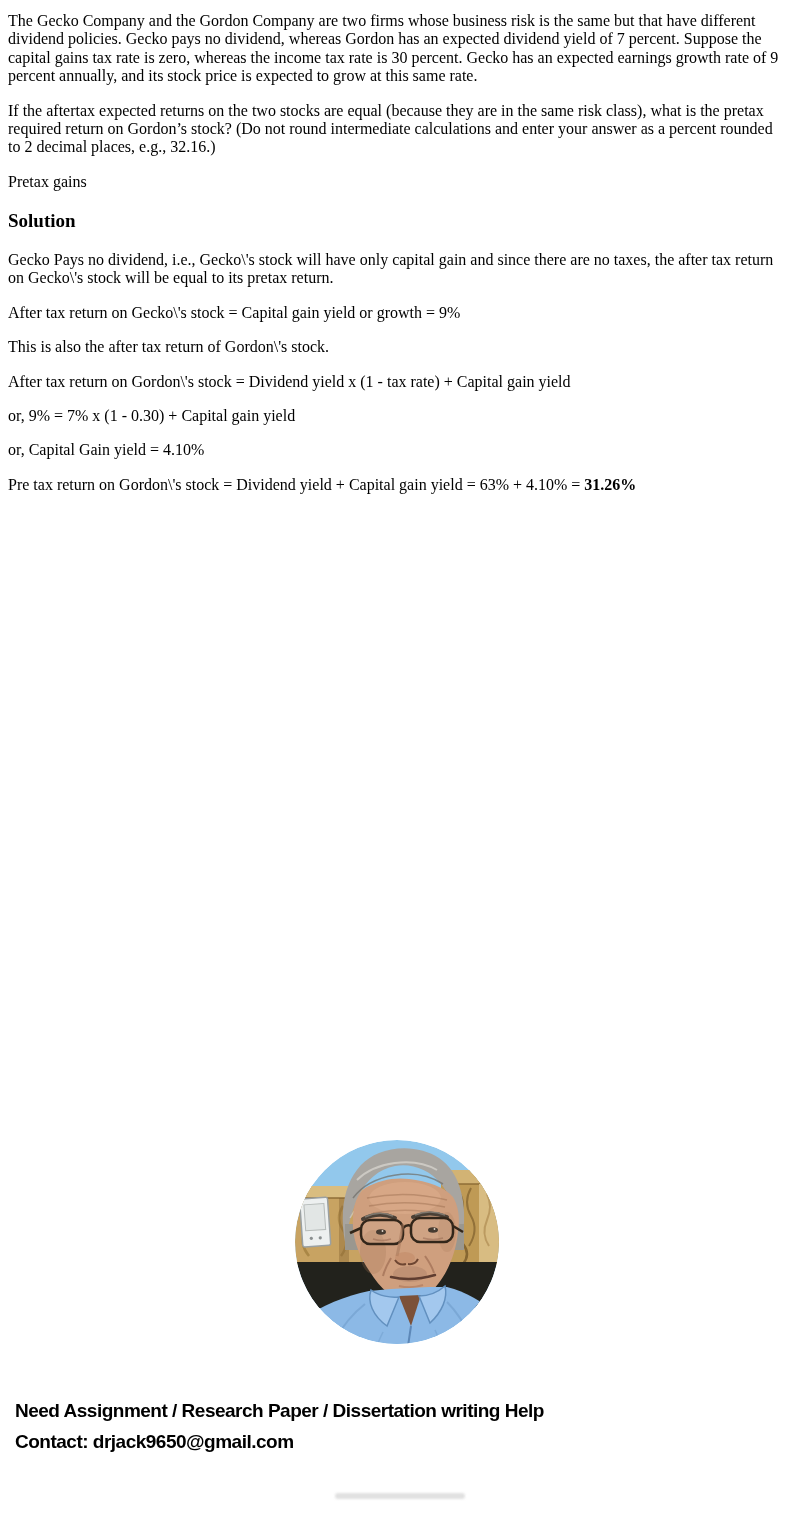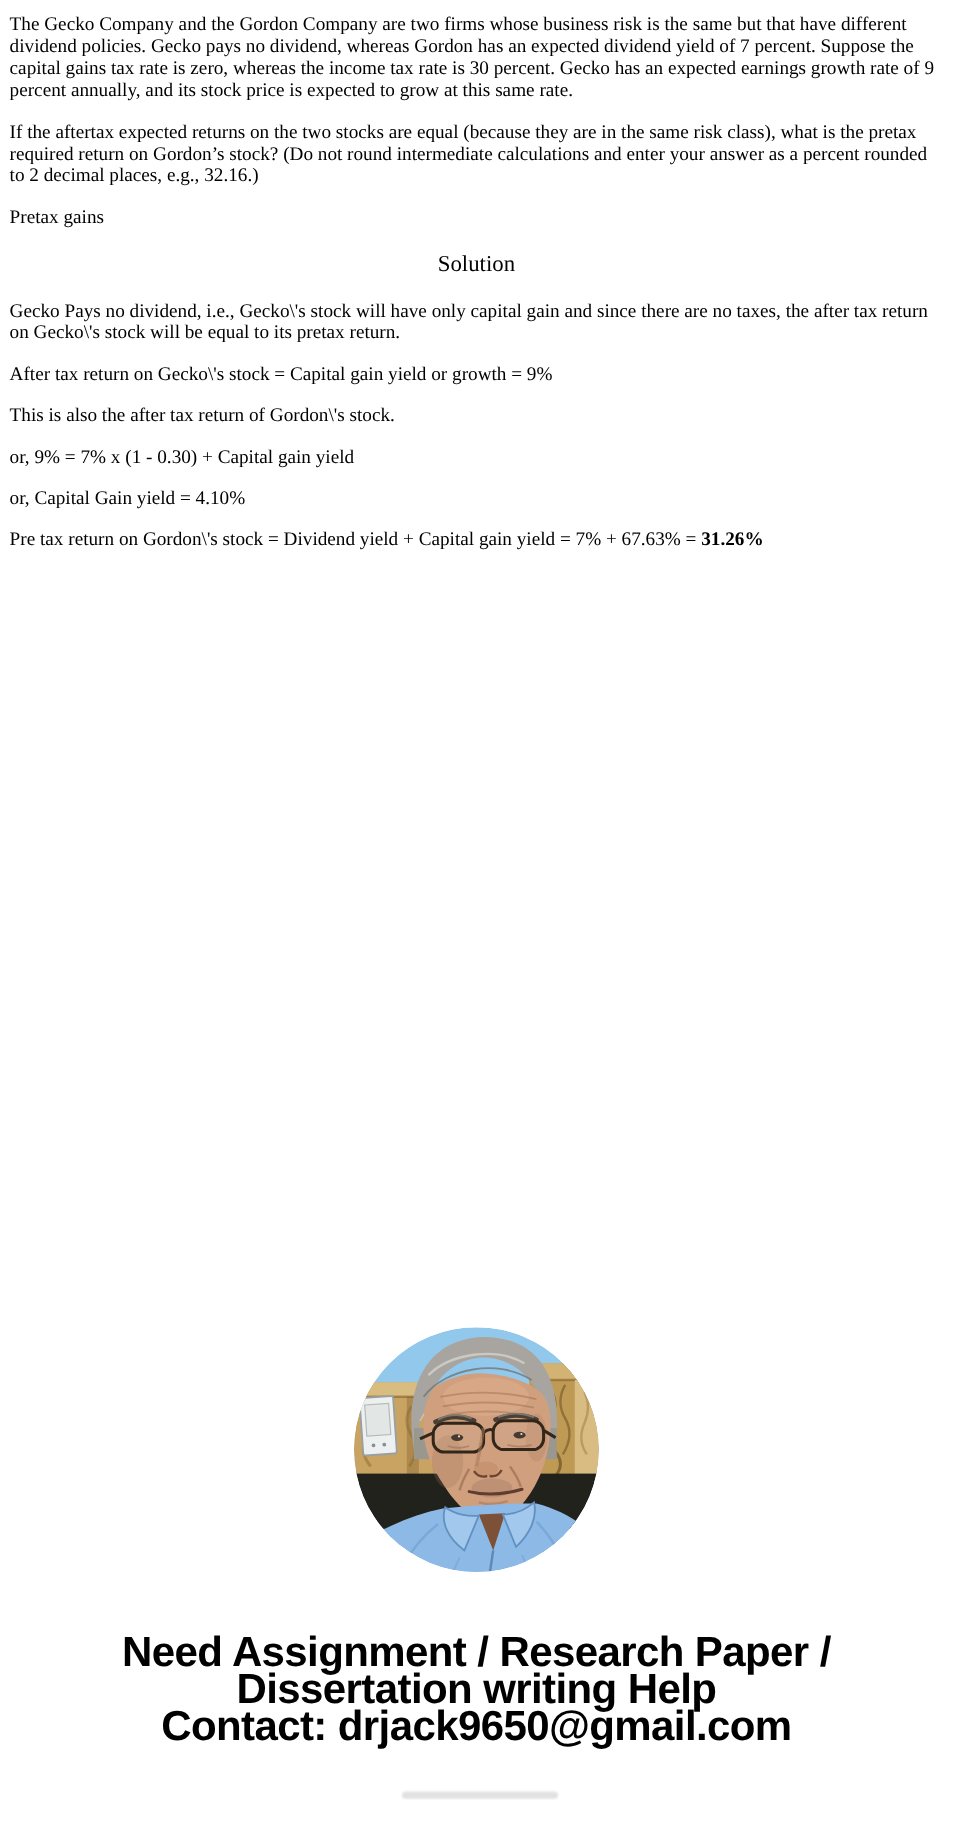--- a/index.html
+++ b/index.html
@@ -14,42 +14,40 @@
     font-size: 16px;
     line-height: 1.15;
     position: relative;
     overflow: hidden;
   }
   p { margin: 16px 0; }
   .question-p-first { margin-top: 4px; }
   h3.solution-heading {
     font-family: "Liberation Serif", "DejaVu Serif", serif;
     font-size: 19px;
-    font-weight: normal;
+    font-weight: bold;
     margin: 19px 0;
-    text-align: center;
   }
   .final-answer-value { font-weight: bold; }
 
   .avatar-wrap {
     width: 204px;
     height: 204px;
     margin: 646px auto 0 auto;
     border-radius: 50%;
     overflow: hidden;
   }
   .avatar-wrap svg { display: block; }
 
   .promo-footer {
     width: 764px;
     margin: 51px auto 0 auto;
-    text-align: center;
     font-family: "Liberation Sans", "DejaVu Sans", sans-serif;
     font-weight: 700;
-    font-size: 35px;
+    font-size: 19px;
     line-height: 31px;
     letter-spacing: -0.5px;
     color: #000000;
   }
   .faded-watermark {
     position: absolute;
     left: 335px;
     top: 1493px;
     width: 130px;
     height: 6px;
@@ -69,23 +67,24 @@
     <p>If the aftertax expected returns on the two stocks are equal (because they are in the same risk class), what is the pretax required return on Gordon’s stock? (Do not round intermediate calculations and enter your answer as a percent rounded to 2 decimal places, e.g., 32.16.)</p>
     <p>Pretax gains</p>
   </section>
 
   <h3 class="solution-heading">Solution</h3>
 
   <section>
     <p>Gecko Pays no dividend, i.e., Gecko\'s stock will have only capital gain and since there are no taxes, the after tax return on Gecko\'s stock will be equal to its pretax return.</p>
     <p>After tax return on Gecko\'s stock = Capital gain yield or growth = 9%</p>
     <p>This is also the after tax return of Gordon\'s stock.</p>
+    <p>After tax return on Gordon\'s stock = Dividend yield x (1 - tax rate) + Capital gain yield</p>
     <p>or, 9% = 7% x (1 - 0.30) + Capital gain yield</p>
     <p>or, Capital Gain yield = 4.10%</p>
-    <p><span>Pre tax return on Gordon\'s stock = Dividend yield + Capital gain yield = 7% + 67.63% = </span><span class="final-answer-value">31.26%</span></p>
+    <p><span>Pre tax return on Gordon\'s stock = Dividend yield + Capital gain yield = 63% + 4.10% = </span><span class="final-answer-value">31.26%</span></p>
   </section>
 
   <div class="avatar-wrap">
     <svg width="204" height="204" viewBox="0 0 204 204" xmlns="http://www.w3.org/2000/svg">
       <defs>
         <clipPath id="avclip">
             <circle cx="102" cy="102" r="102"></circle>
           </clipPath>
       </defs>
       <g clip-path="url(#avclip)">

